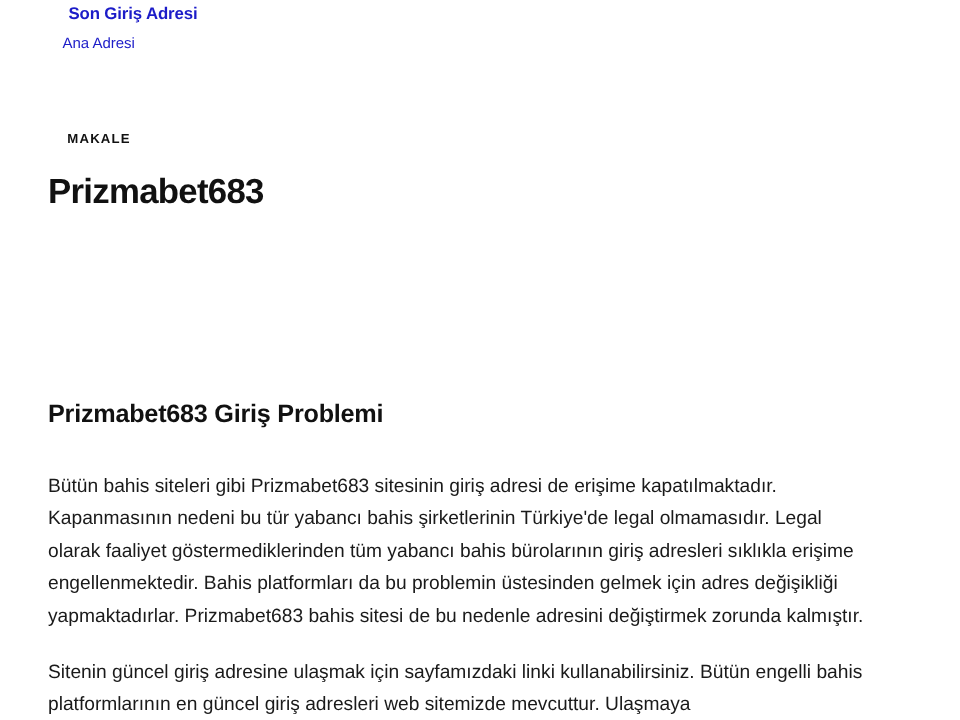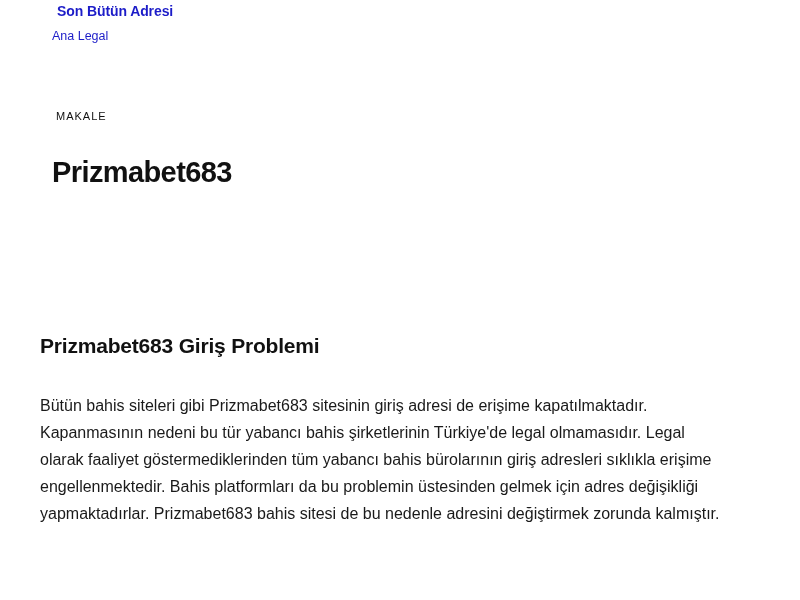--- a/index.html
+++ b/index.html
@@ -11,48 +11,49 @@
       position: absolute; left: 57px; top: 3px;
       font-size: 14px; font-weight: bold; color: #1c1cc8; text-decoration: none;
       letter-spacing: -0.1px;
     }
     .nav-link {
       position: absolute; left: 52px; top: 29px;
       font-size: 12.5px; color: #1c1cc8; text-decoration: none;
     }
     .category {
       position: absolute; left: 40px; top: 110px;
-      font-size: 11px; font-weight: normal; letter-spacing: 1px; color: #111111; padding-left: 16px;
+      font-size: 11px; font-weight: bold; letter-spacing: 1px; color: #111111; padding-left: 16px;
     }
     .page-title {
-      position: absolute; left: 40px; top: 140px; margin: 12px;
+      position: absolute; left: 40px; top: 140px; margin: 0;
       font-size: 29px; font-weight: bold; letter-spacing: -0.6px; color: #111111;
       line-height: 40px;
     }
     .section-heading {
       position: absolute; left: 40px; top: 332px; margin: 0;
       font-size: 21px; font-weight: bold; letter-spacing: -0.2px; line-height: 28px;
       color: #111111;
     }
     .content {
       position: absolute; left: 40px; top: 376px; width: 690px;
     }
     .content p {
       margin: 16px 0 20px 0;
       font-size: 16px; line-height: 27px; color: #1a1a1a;
     }
   </style>
 </head>
 <body>
 
-<a class="site-title" href="#">Son Bütün Adresi</a>
+<a class="site-title" href="#">Son Giriş Adresi</a>
 <nav>
-  <a class="nav-link" href="#">Ana Legal</a>
+  <a class="nav-link" href="#">Ana Adresi</a>
 </nav>
 
 <main>
   <div class="category">MAKALE</div>
   <h1 class="page-title">Prizmabet683</h1>
   <h2 class="section-heading">Prizmabet683 Giriş Problemi</h2>
   <div class="content">
     <p>Bütün bahis siteleri gibi Prizmabet683 sitesinin giriş adresi de erişime kapatılmaktadır. Kapanmasının nedeni bu tür yabancı bahis şirketlerinin Türkiye'de legal olmamasıdır. Legal olarak faaliyet göstermediklerinden tüm yabancı bahis bürolarının giriş adresleri sıklıkla erişime engellenmektedir. Bahis platformları da bu problemin üstesinden gelmek için adres değişikliği yapmaktadırlar. Prizmabet683 bahis sitesi de bu nedenle adresini değiştirmek zorunda kalmıştır.</p>
+    <p>Sitenin güncel giriş adresine ulaşmak için sayfamızdaki linki kullanabilirsiniz. Bütün engelli bahis platformlarının en güncel giriş adresleri web sitemizde mevcuttur. Ulaşmaya</p>
   </div>
 </main>
 
 </body></html>

